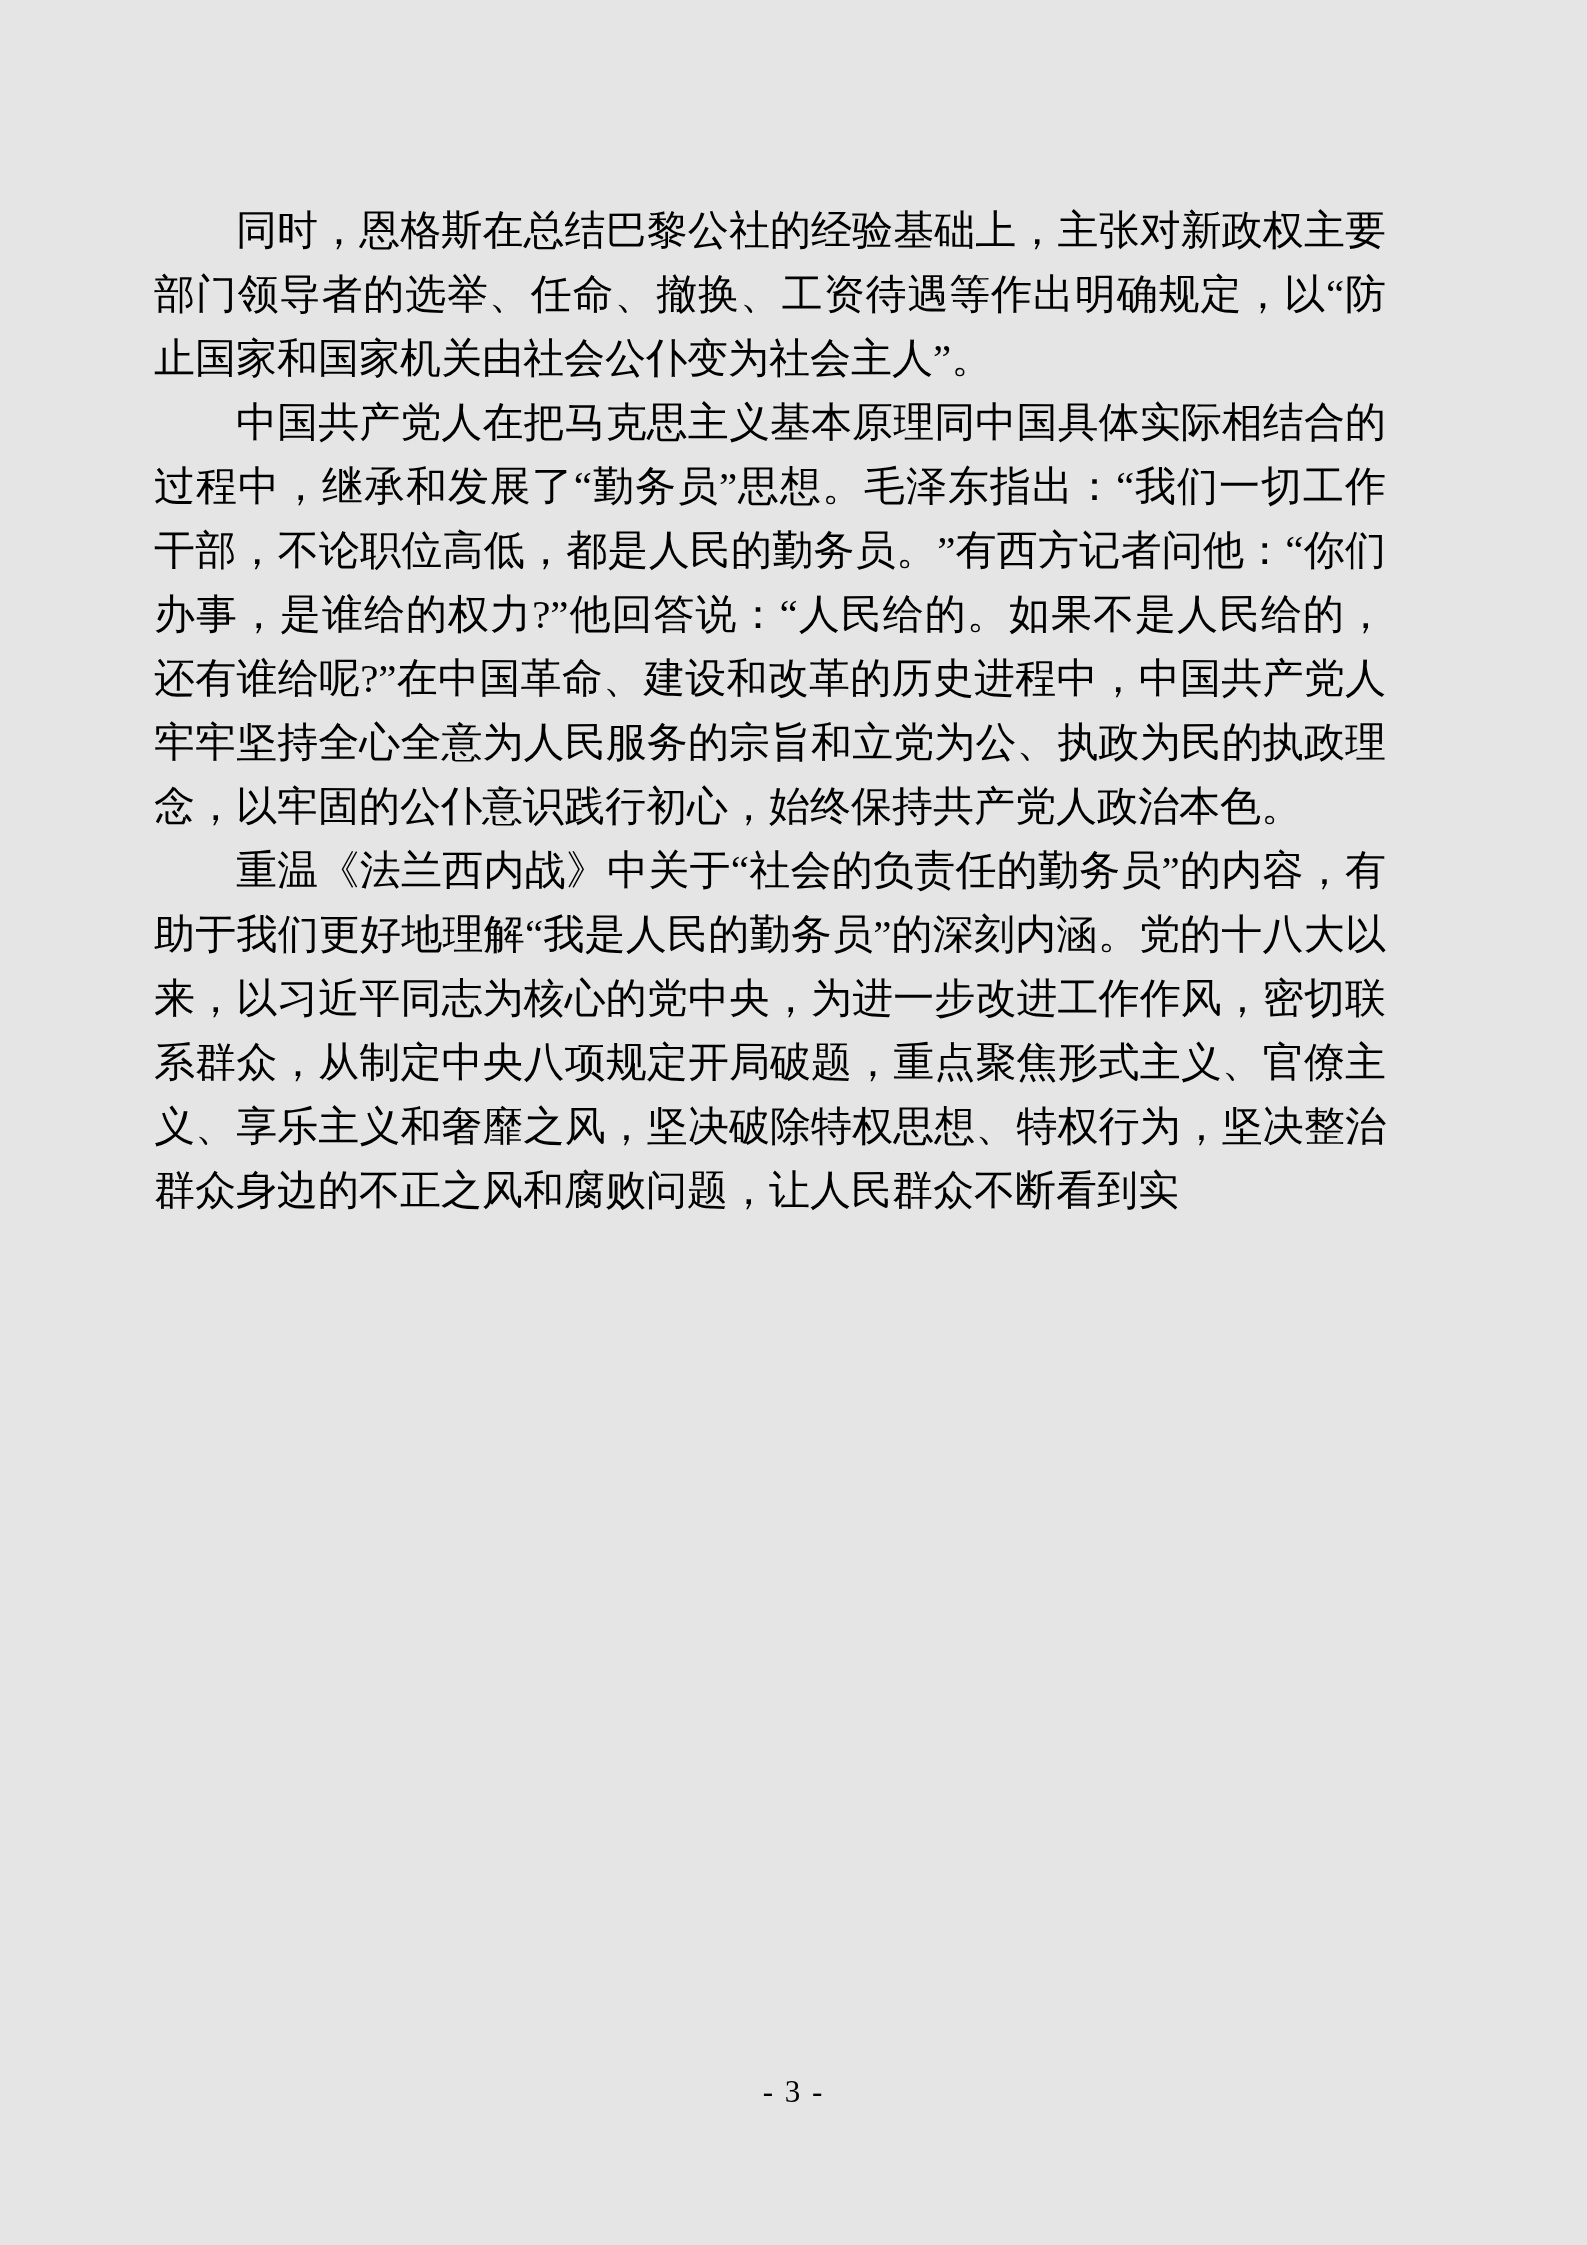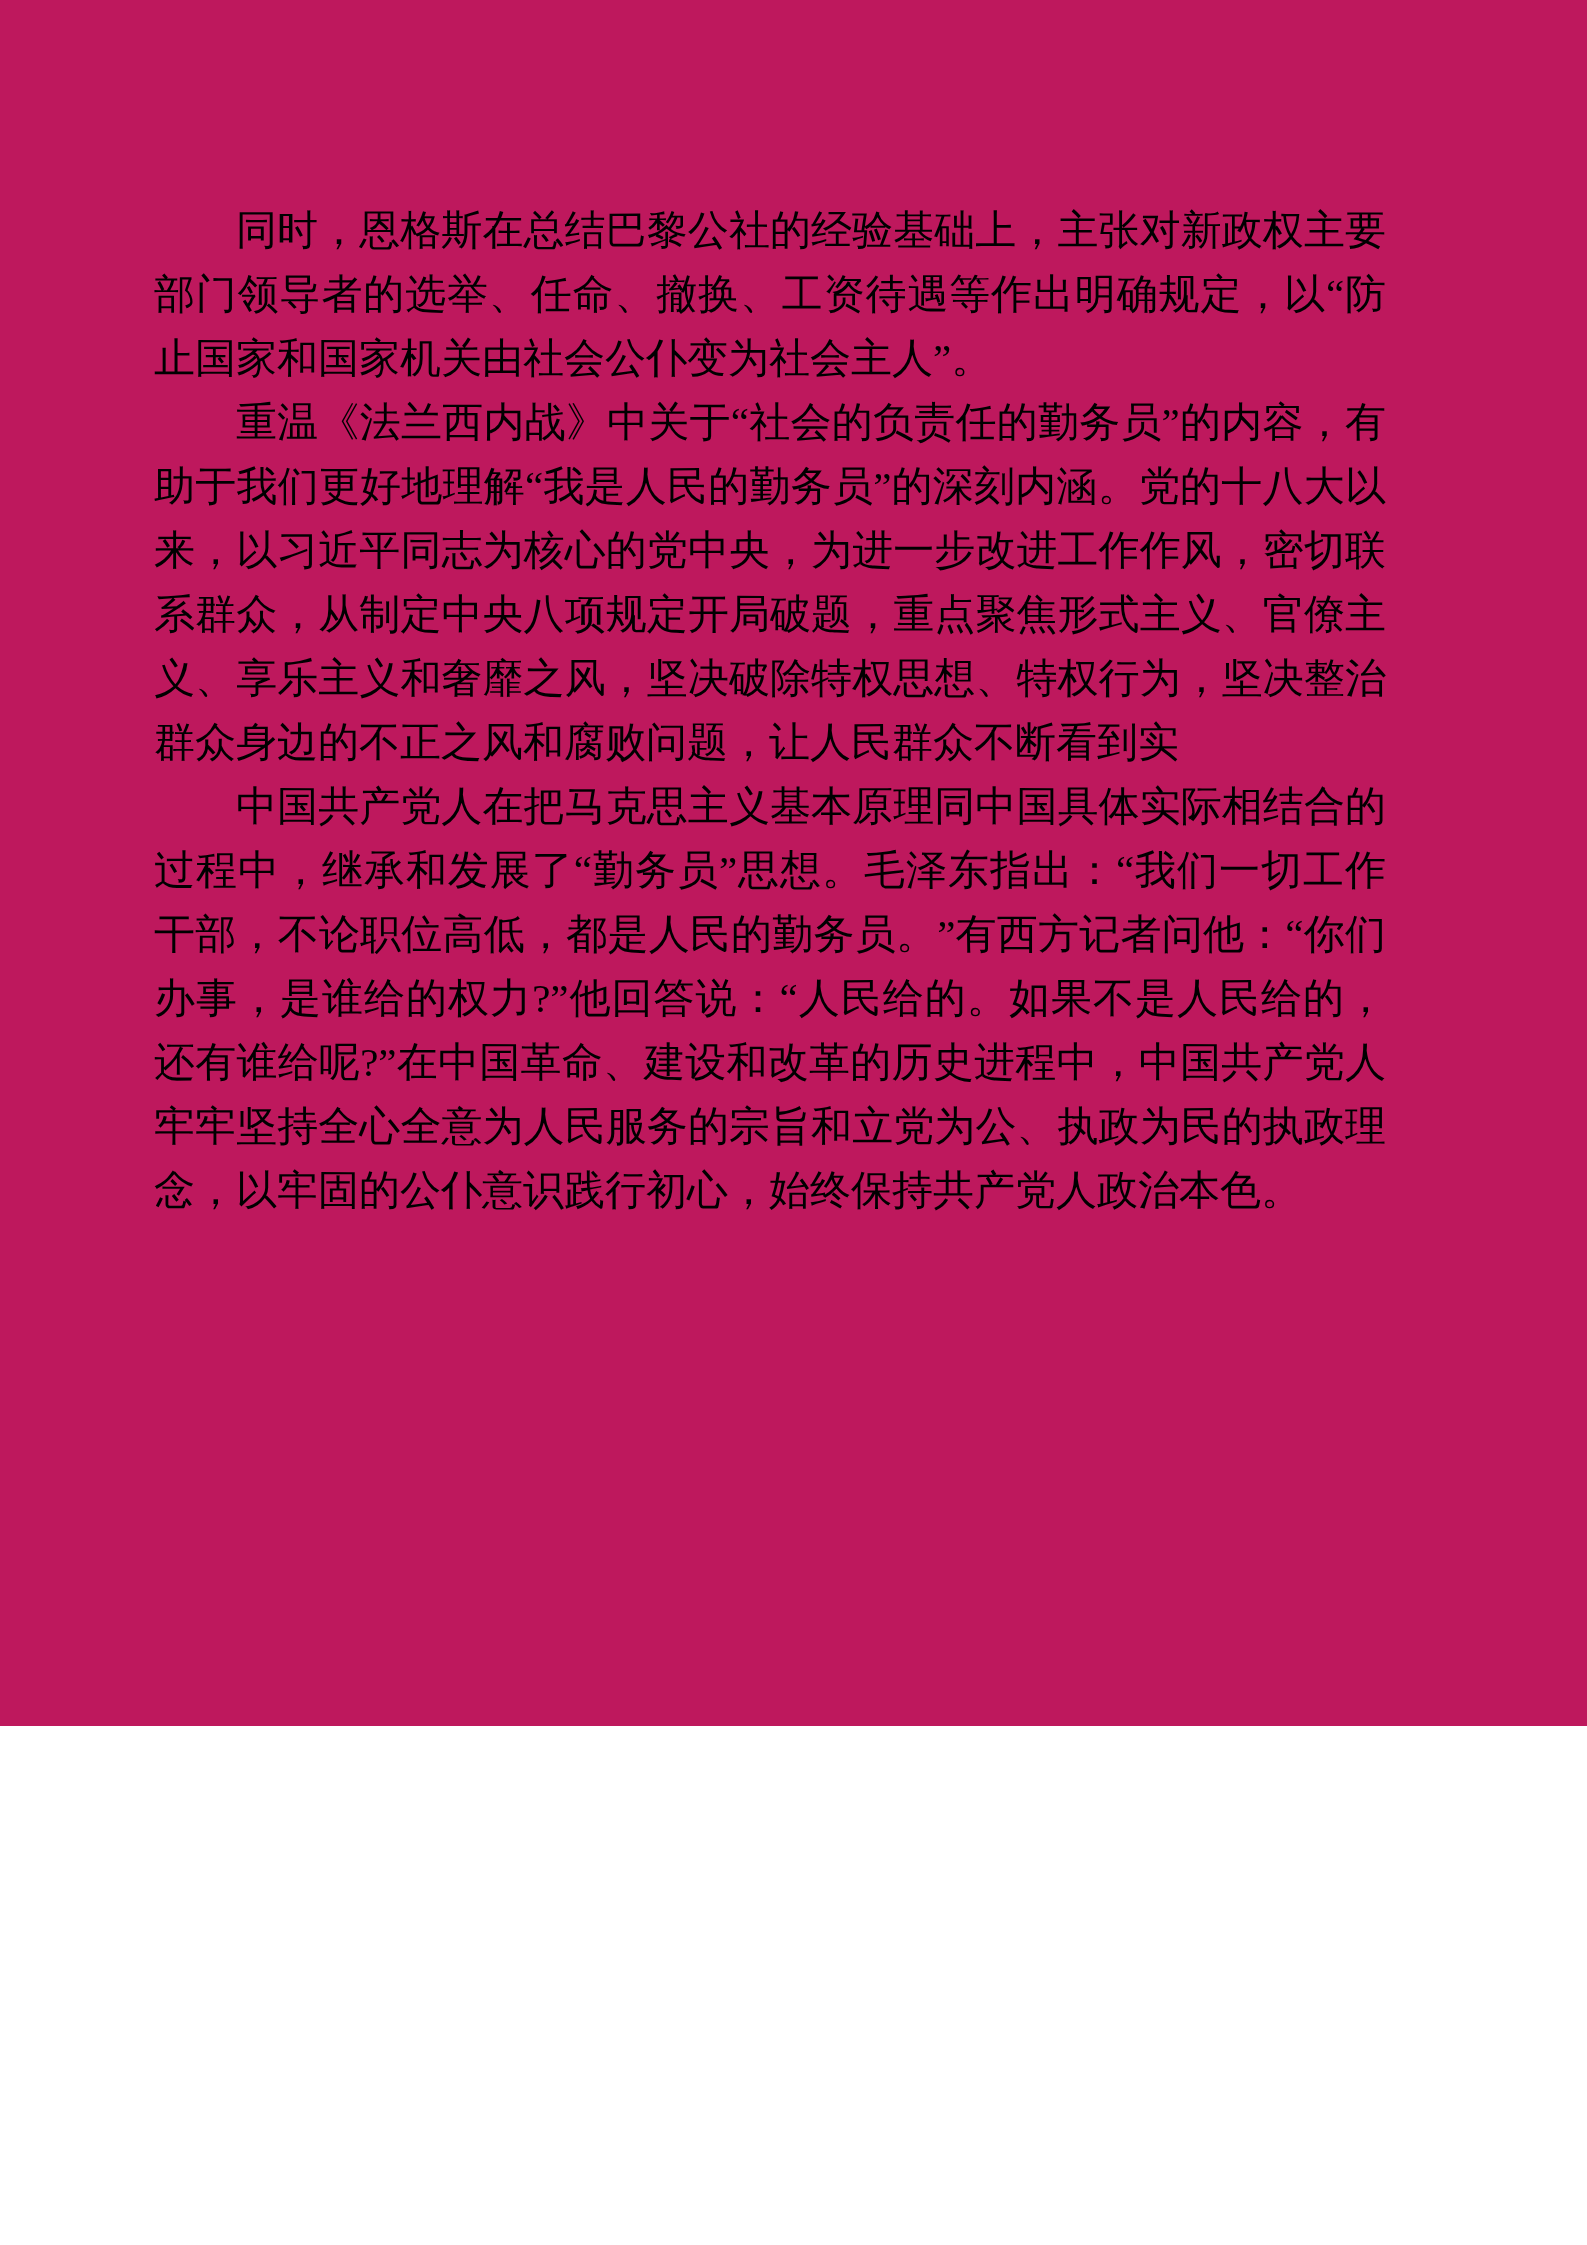--- a/index.html
+++ b/index.html
@@ -3,22 +3,22 @@
 <meta charset="utf-8">
 <style>
   html, body {
     margin: 0;
     padding: 0;
     background: #ffffff;
   }
   .page {
     position: relative;
     width: 1587px;
-    height: 1726px;
-    background: #be185d;
+    height: 2245px;
+    background: #e5e5e5;
     overflow: hidden;
     font-family: "Liberation Serif", "DejaVu Serif", serif;
     color: #000000;
   }
   .content {
     position: absolute;
     left: 154px;
     top: 198px;
     width: 1232px;
   }
@@ -46,19 +46,19 @@
     letter-spacing: 2px;
     color: #000000;
   }
 </style>
 </head>
 <body>
 
 <div class="page">
   <main class="content">
     <p>同时，恩格斯在总结巴黎公社的经验基础上，主张对新政权主要部门领导者的选举、任命、撤换、工资待遇等作出明确规定，以“防止国家和国家机关由社会公仆变为社会主人”。</p>
+    <p>中国共产党人在把马克思主义基本原理同中国具体实际相结合的过程中，继承和发展了“勤务员”思想。毛泽东指出：“我们一切工作干部，不论职位高低，都是人民的勤务员。”有西方记者问他：“你们办事，是谁给的权力?”他回答说：“人民给的。如果不是人民给的，还有谁给呢?”在中国革命、建设和改革的历史进程中，中国共产党人牢牢坚持全心全意为人民服务的宗旨和立党为公、执政为民的执政理念，以牢固的公仆意识践行初心，始终保持共产党人政治本色。</p>
     <p>重温《法兰西内战》中关于“社会的负责任的勤务员”的内容，有助于我们更好地理解“我是人民的勤务员”的深刻内涵。党的十八大以来，以习近平同志为核心的党中央，为进一步改进工作作风，密切联系群众，从制定中央八项规定开局破题，重点聚焦形式主义、官僚主义、享乐主义和奢靡之风，坚决破除特权思想、特权行为，坚决整治群众身边的不正之风和腐败问题，让人民群众不断看到实</p>
-    <p>中国共产党人在把马克思主义基本原理同中国具体实际相结合的过程中，继承和发展了“勤务员”思想。毛泽东指出：“我们一切工作干部，不论职位高低，都是人民的勤务员。”有西方记者问他：“你们办事，是谁给的权力?”他回答说：“人民给的。如果不是人民给的，还有谁给呢?”在中国革命、建设和改革的历史进程中，中国共产党人牢牢坚持全心全意为人民服务的宗旨和立党为公、执政为民的执政理念，以牢固的公仆意识践行初心，始终保持共产党人政治本色。</p>
   </main>
   <div class="footer">
     <span class="page-number">- 3 -</span>
   </div>
 </div>
 
 </body></html>

